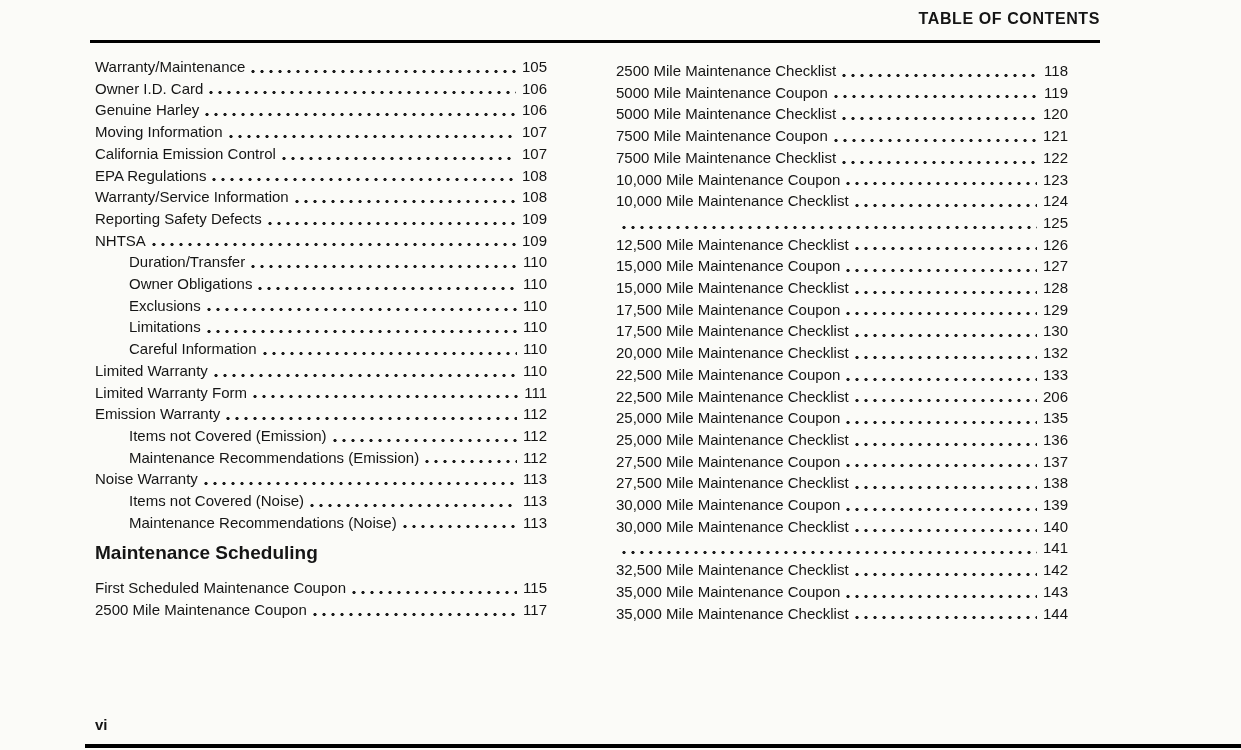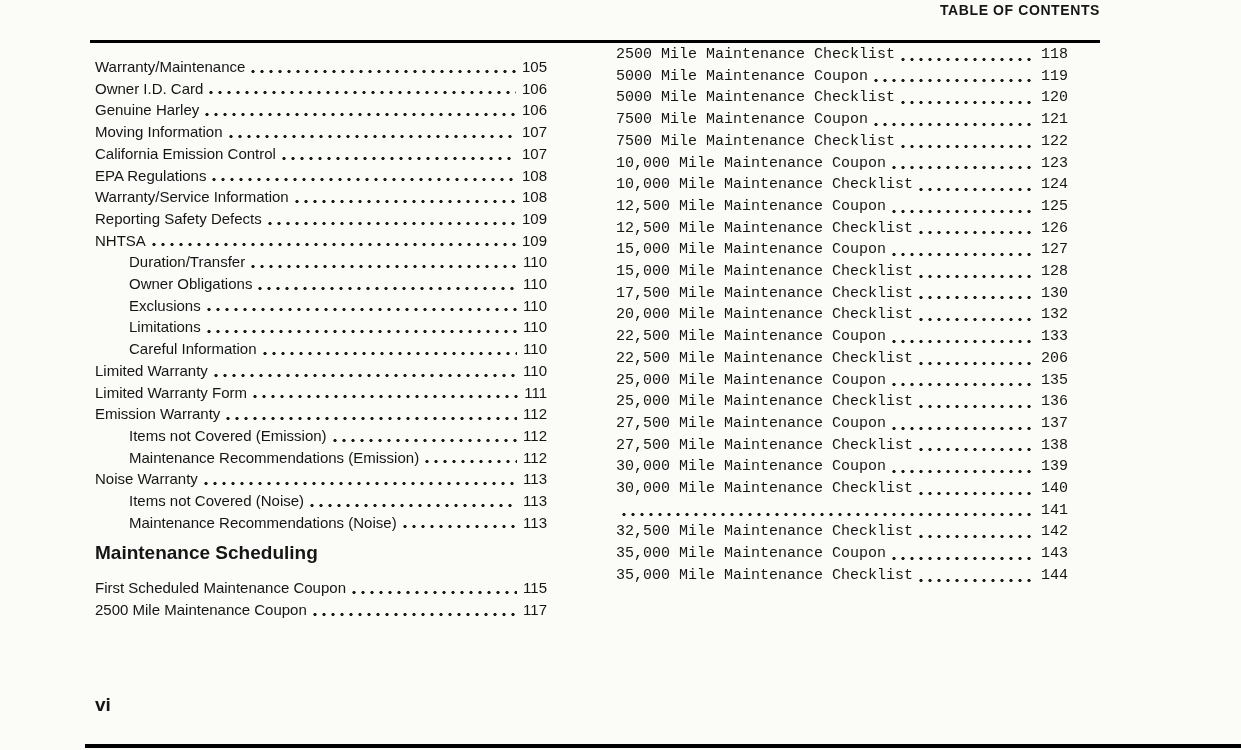--- a/index.html
+++ b/index.html
@@ -9,42 +9,42 @@
     background: #fbfbf8;
     font-family: "Liberation Sans", sans-serif;
     color: #151515;
     position: relative;
     overflow: hidden;
   }
   .page { position: absolute; inset: 0; }
 
   .header-title {
     position: absolute;
-    top: 2px;
+    top: 10px;
     right: 141px;
-    font-size: 14px;
+    font-size: 16px;
     font-weight: bold;
     letter-spacing: 0.6px;
     white-space: nowrap;
   }
   .header-rule {
     position: absolute;
     top: 40px;
     left: 90px;
     right: 141px;
     height: 3px;
     background: #000;
   }
 
   .col {
     position: absolute;
     width: 452px;
   }
   .col-left  { left: 95px;  top: 56px; }
-  .col-right { left: 616px; top: 44px; font-family: Liberation Mono, monospace; }
+  .col-right { left: 616px; top: 60px; }
 
   .section-heading {
     font-size: 19px;
     font-weight: bold;
     line-height: 24px;
     margin: 0 0 14px 0;
   }
   .col-left .section-heading:not(:first-child) { margin-top: 8px; margin-bottom: 12px; }
 
   .toc-row {
@@ -66,22 +66,22 @@
     align-self: flex-end;
     margin: 0 0 5px 6px;
     background-image: radial-gradient(circle at 2px 1.5px, #1c1c1c 1.35px, transparent 1.9px);
     background-size: 9px 3px;
     background-repeat: repeat-x;
   }
 
   .page-number {
     position: absolute;
     left: 95px;
-    top: 694px;
-    font-size: 19px;
+    top: 716px;
+    font-size: 15px;
     font-weight: bold;
   }
 
   .bottom-rule {
     position: absolute;
     left: 85px;
     right: 0;
     bottom: 2px;
     height: 4px;
     background: #000;
@@ -250,40 +250,44 @@
         <span class="entry-label">10,000 Mile Maintenance Coupon</span>
         <span class="dot-leader"></span>
         <span class="entry-page">123</span>
       </div>
       <div class="toc-row">
         <span class="entry-label">10,000 Mile Maintenance Checklist</span>
         <span class="dot-leader"></span>
         <span class="entry-page">124</span>
       </div>
       <div class="toc-row">
-        <span class="entry-label">12,500 Mile Maintenance Coupon</span>
         <span class="dot-leader"></span>
         <span class="entry-page">125</span>
       </div>
       <div class="toc-row">
         <span class="entry-label">12,500 Mile Maintenance Checklist</span>
         <span class="dot-leader"></span>
         <span class="entry-page">126</span>
       </div>
       <div class="toc-row">
         <span class="entry-label">15,000 Mile Maintenance Coupon</span>
         <span class="dot-leader"></span>
         <span class="entry-page">127</span>
       </div>
       <div class="toc-row">
         <span class="entry-label">15,000 Mile Maintenance Checklist</span>
         <span class="dot-leader"></span>
         <span class="entry-page">128</span>
       </div>
       <div class="toc-row">
+        <span class="entry-label">17,500 Mile Maintenance Coupon</span>
+        <span class="dot-leader"></span>
+        <span class="entry-page">129</span>
+      </div>
+      <div class="toc-row">
         <span class="entry-label">17,500 Mile Maintenance Checklist</span>
         <span class="dot-leader"></span>
         <span class="entry-page">130</span>
       </div>
       <div class="toc-row">
         <span class="entry-label">20,000 Mile Maintenance Checklist</span>
         <span class="dot-leader"></span>
         <span class="entry-page">132</span>
       </div>
       <div class="toc-row">

